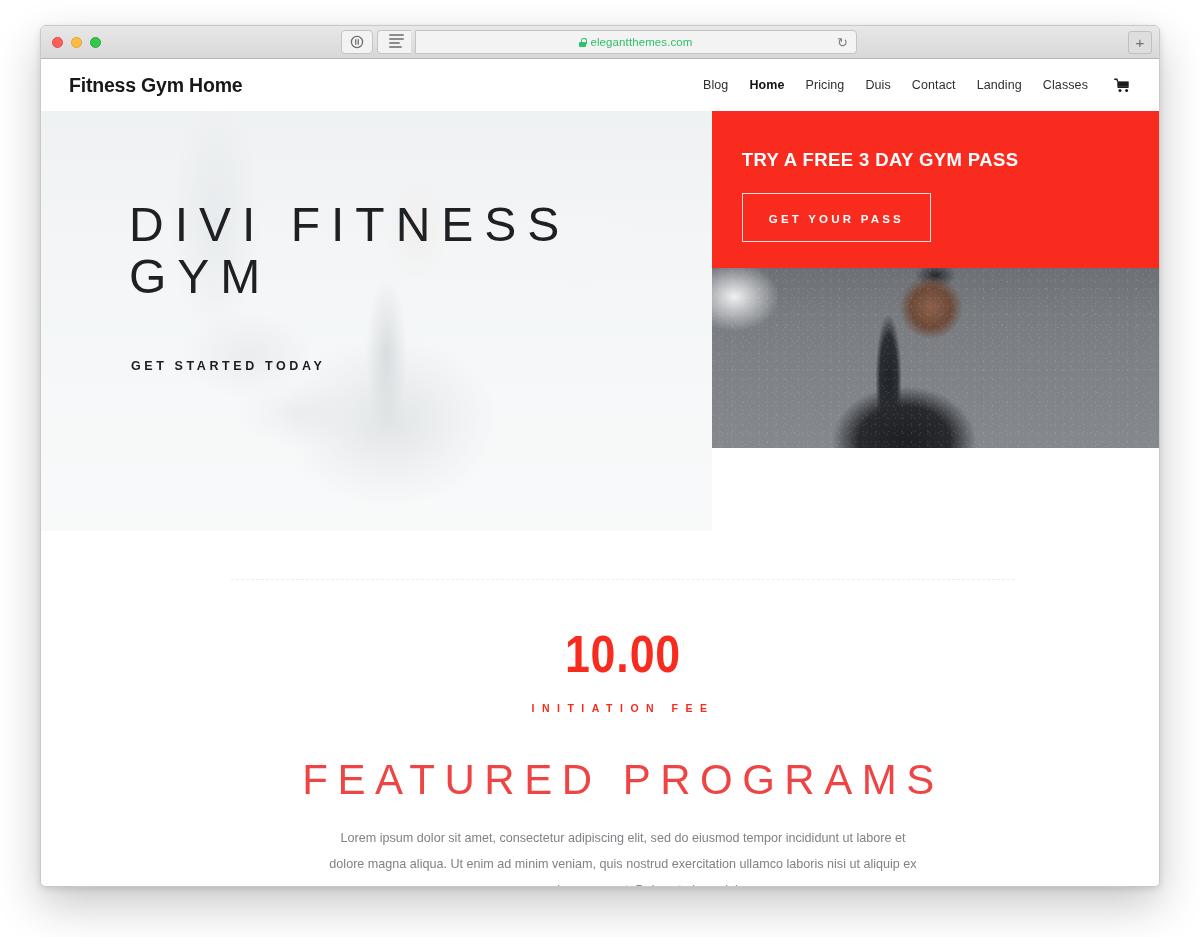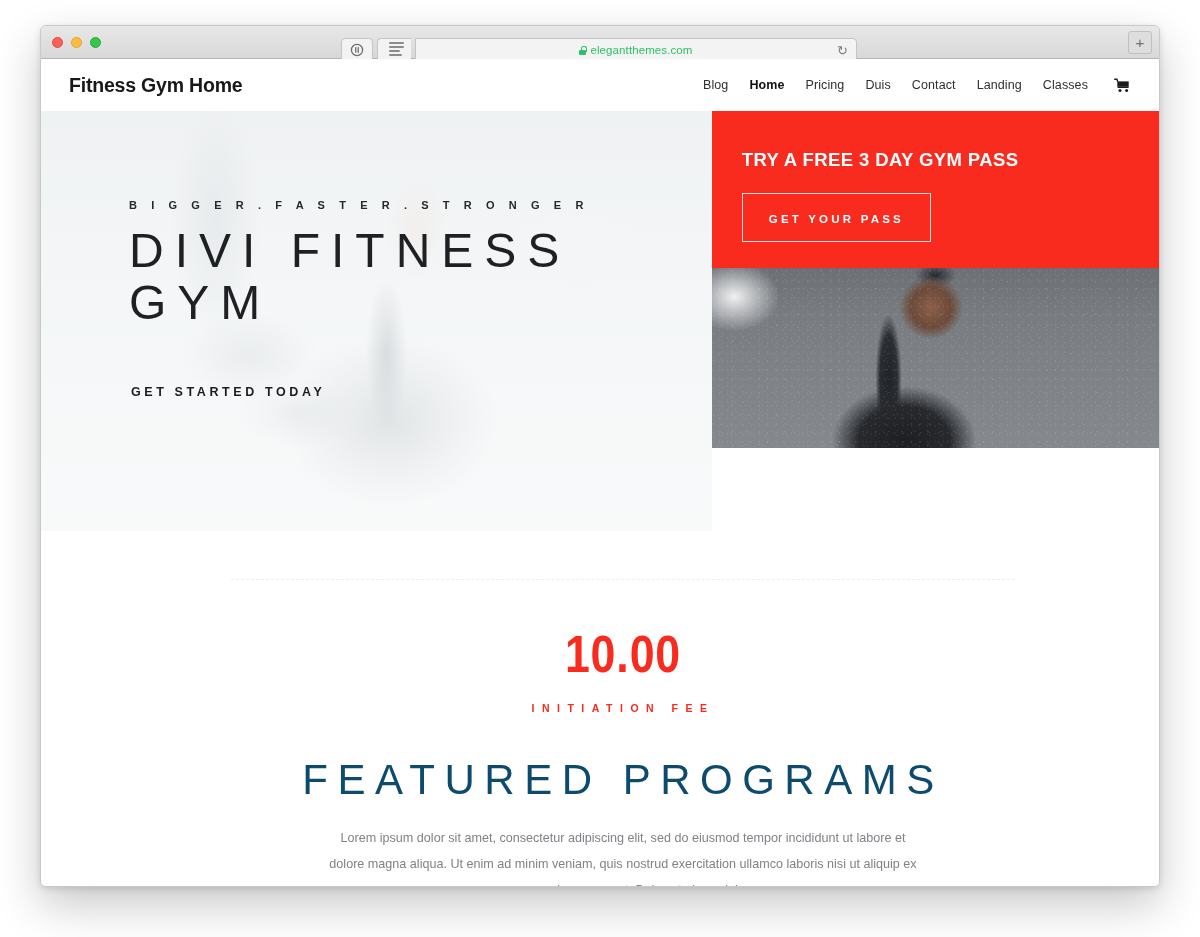--- a/index.html
+++ b/index.html
@@ -43,21 +43,21 @@
     gap: 8px;
   }
   .tl { width: 11px; height: 11px; border-radius: 50%; }
   .tl-close { background: #fc6058; border: 0.5px solid #e04a43; }
   .tl-min   { background: #fdbc40; border: 0.5px solid #e0a52f; }
   .tl-max   { background: #34c749; border: 0.5px solid #2aa93b; }
 
   .tb-controls {
     position: absolute;
     left: 300px;
-    top: 12px;
+    top: 4px;
     display: flex;
     align-items: flex-end;
     gap: 4px;
   }
 
   .tb-btn {
     width: 32px; height: 24px;
     background: #f3f3f3;
     border: 1px solid #c4c4c4;
     border-radius: 4px;
@@ -345,21 +345,21 @@
     font-size: 10.5px;
     font-weight: 700;
     letter-spacing: 7.5px;
     color: #f72b1e;
   }
   .section-heading {
     margin-top: 42px;
     font-size: 42px;
     font-weight: 300;
     letter-spacing: 9.5px;
-    color: #0c4a6e;
+    color: #ef4444;
   }
   .section-body {
     margin: 22px auto 0 auto;
     width: 600px;
     font-size: 12.6px;
     line-height: 2.05;
     color: #7f8286;
   }
 </style>
 </head>
@@ -428,21 +428,20 @@
         </span>
       </div>
     </div>
 
     <div class="hero-row">
 
       <div class="hero-left">
         <div class="gym-photo"></div>
 
         <div class="hero-content">
-          <div class="hero-eyebrow">B I G G E R . F A S T E R . S T R O N G E R</div>
           <div class="hero-title">DIVI FITNESS GYM</div>
           <a class="hero-cta">
             <span class="hero-cta-label">GET STARTED TODAY</span>
             <span class="hero-cta-rule"></span>
           </a>
         </div>
       </div>
 
       <div class="hero-right">
 

